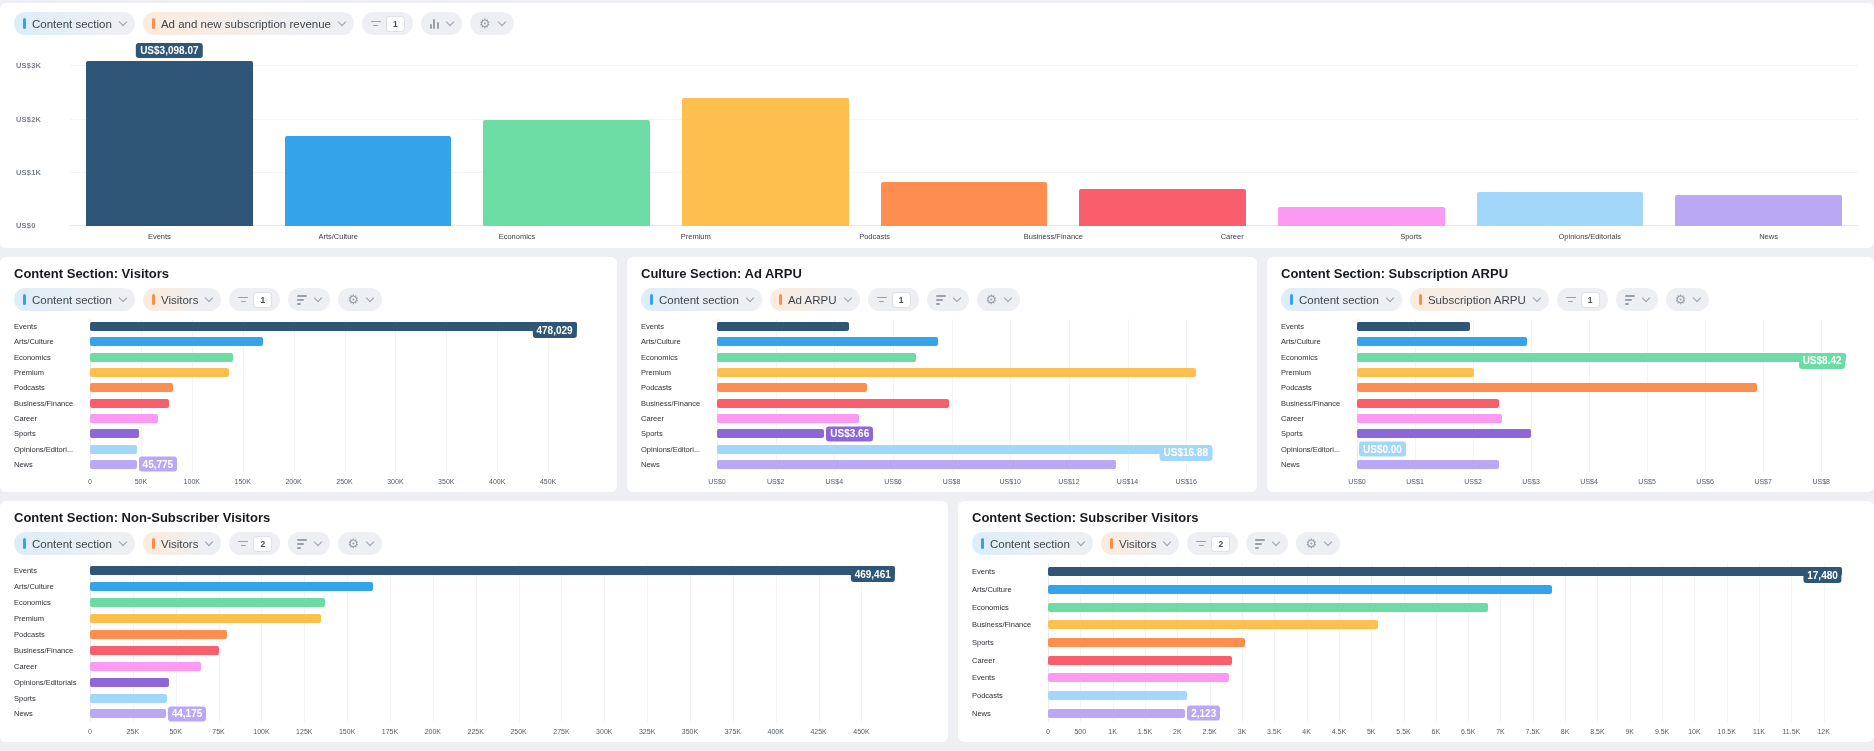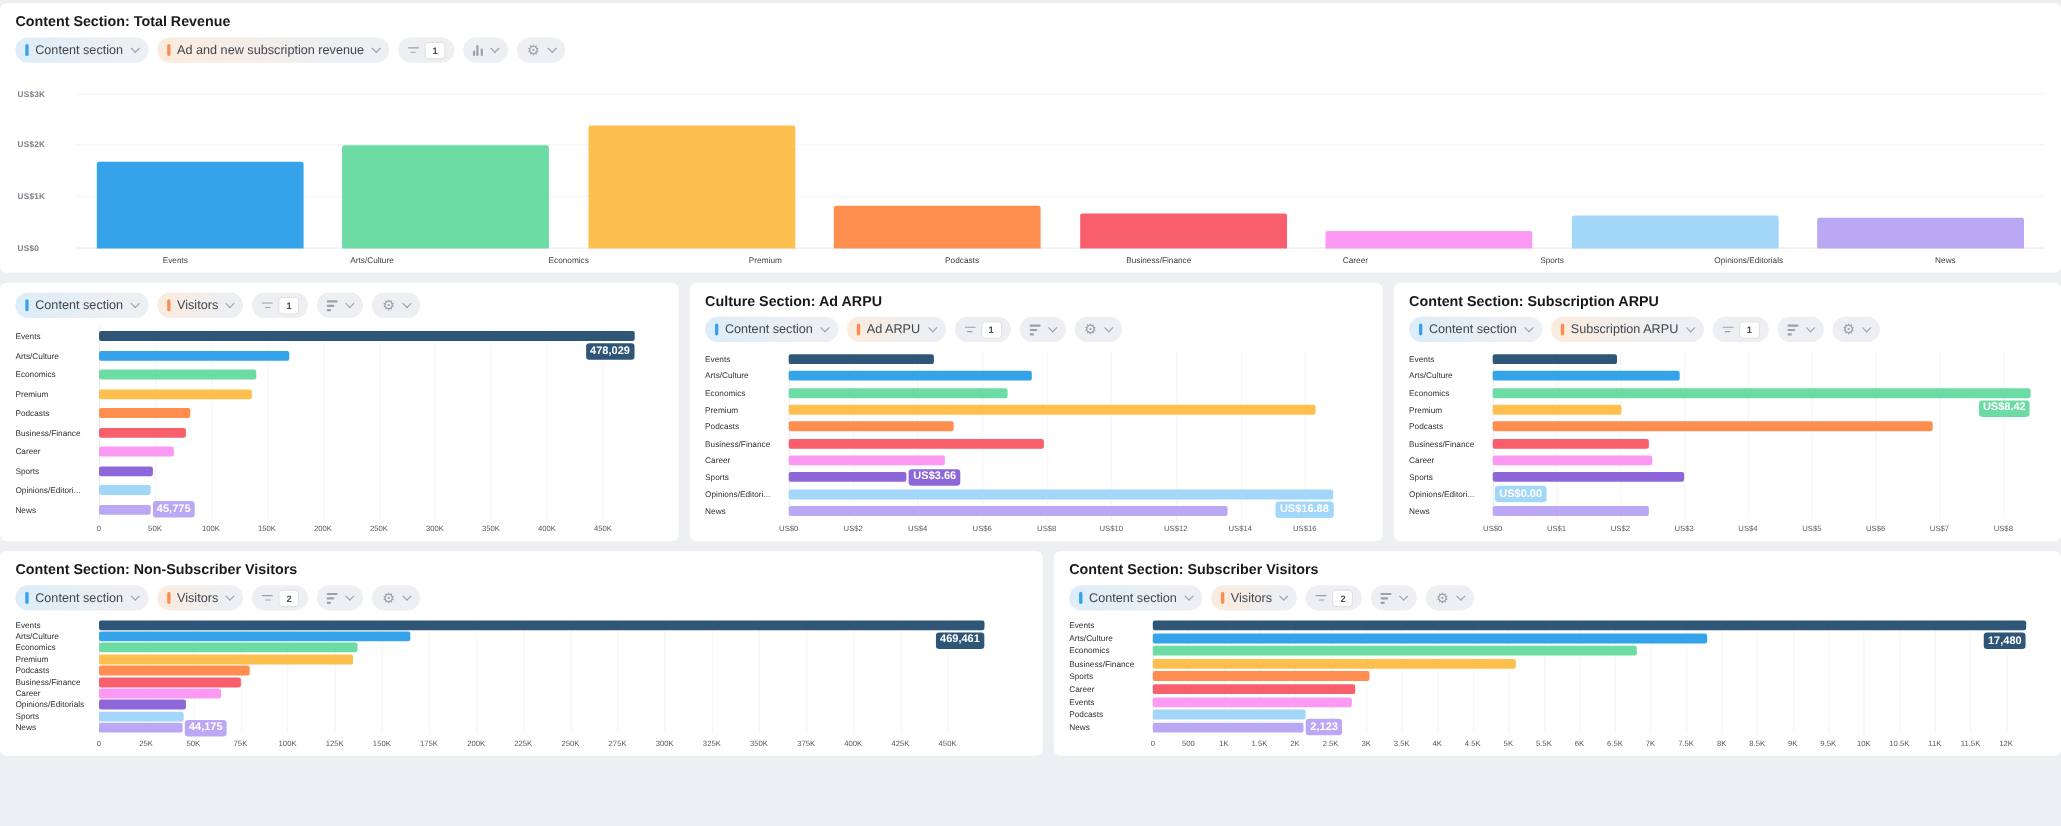--- a/index.html
+++ b/index.html
@@ -4,21 +4,21 @@
 <style>
   html,body{margin:0;padding:0;background:#edeff2;font-family:"Liberation Sans",sans-serif;}
   .page{width:1874px;height:751px;overflow:hidden;box-sizing:border-box;padding-top:3px;display:flex;flex-direction:column;gap:9px;}
   .row{display:flex;gap:10px;}
   .card{background:#fff;border-radius:6px;padding:9px 14px 4px 14px;box-sizing:border-box;display:flex;flex-direction:column;height:100%;}
   #row-top{height:245px;}#row-top .card{flex:1;}
   #row-mid{height:235px;}
   #row-mid .card:nth-child(1){width:617px;}
   #row-mid .card:nth-child(2){width:630px;}
   #row-mid .card:nth-child(3){flex:1;}
-  #row-bot{height:186px;}
+  #row-bot{height:241px;}
   #row-bot .card:nth-child(1){width:948px;}
   #row-bot .card:nth-child(2){flex:1;}
   .card-title{font-size:13px;font-weight:700;color:#16191d;margin:0 0 7px 0;}
   .toolbar{display:flex;gap:8px;align-items:center;flex-shrink:0;}
   .pill{height:23px;border-radius:13px;background:#edeff2;padding:0 9px;display:inline-flex;align-items:center;gap:6px;font-size:11.5px;color:#41464d;cursor:pointer;white-space:nowrap;}
   .pill-dim{background:linear-gradient(90deg,#dcedfa 0%,#edeff2 75%);justify-content:center;}
   .pill-measure{background:linear-gradient(90deg,#fcebdd 0%,#edeff2 75%);}
   .accent{width:3px;height:11px;border-radius:2px;flex-shrink:0;}
   .accent-dim{background:#36a2eb;}
   .accent-measure{background:#fd8d4e;}
@@ -55,31 +55,30 @@
   .hplot{flex:1;position:relative;margin-top:8px;}
   .hgrid{position:absolute;left:76px;right:4px;top:0;bottom:16px;}
   .grid-v{position:absolute;top:0;bottom:0;width:1px;background:#f3f4f6;}
   .grid-v0{background:#e9ebee;}
   .hrows{position:absolute;left:0;right:4px;top:0;bottom:16px;display:flex;flex-direction:column;justify-content:space-around;}
   .hrow{display:flex;align-items:center;}
   .hlabel{width:76px;flex-shrink:0;font-size:7.5px;color:#2c3036;box-sizing:border-box;padding-right:4px;overflow:hidden;white-space:nowrap;}
   .htrack{flex:1;position:relative;height:9px;}
   .hbar{position:absolute;left:0;top:0;height:100%;border-radius:2px;}
   .badge-end{top:50%;transform:translateY(-50%);}
-  .badge-below-end{top:11px;transform:translateX(-100%);}
+  .badge-below-end{top:1px;transform:translateX(-100%);}
   .hticks{position:absolute;left:76px;right:4px;bottom:0;height:12px;}
   .htick{position:absolute;top:2px;transform:translateX(-50%);font-size:7px;color:#555b62;white-space:nowrap;}
 </style>
 </head>
 <body>
 
 <div class="page">
   <div class="row" id="row-top">
       <section class="card">
-        <h2 class="card-title">Content Section: Total Revenue</h2>
         <div class="toolbar">
           <div class="pill pill-dim">
             <span class="accent accent-dim"></span>
             <span class="pill-label">Content section</span>
             <span class="chev"></span>
           </div>
           <div class="pill pill-measure">
             <span class="accent accent-measure"></span>
             <span class="pill-label">Ad and new subscription revenue</span>
             <span class="chev"></span>
@@ -108,20 +107,24 @@
           <div class="grid-h grid-zero" style="bottom: 0%;"></div>
           <span class="ytick" style="bottom: calc(0% - 4px);">US$0</span>
           <div class="grid-h" style="bottom: 29.4118%;"></div>
           <span class="ytick" style="bottom: calc(29.4118% - 4px); margin-top: 32px;">US$1K</span>
           <div class="grid-h" style="bottom: 58.8235%;"></div>
           <span class="ytick" style="bottom: calc(58.8235% - 4px);">US$2K</span>
           <div class="grid-h" style="bottom: 88.2353%;"></div>
           <span class="ytick" style="bottom: calc(88.2353% - 4px);">US$3K</span>
           <div class="vbars">
             <div class="vslot">
+              <div class="vbar" style="height: 91.1197%; background: rgb(47, 86, 118);"></div>
+              <span class="badge badge-above" style="background: rgb(47, 86, 118); bottom: calc(91.1197% + 3px);">US$3,098.07</span>
+            </div>
+            <div class="vslot">
               <div class="vbar" style="height: 49.7059%; background: rgb(53, 163, 234);"></div>
             </div>
             <div class="vslot">
               <div class="vbar" style="height: 58.8235%; background: rgb(108, 220, 164);"></div>
             </div>
             <div class="vslot">
               <div class="vbar" style="height: 70.5882%; background: rgb(253, 192, 79);"></div>
             </div>
             <div class="vslot">
               <div class="vbar" style="height: 24.4118%; background: rgb(253, 142, 79);"></div>
@@ -149,20 +152,21 @@
           <span class="vxlabel">Business/Finance</span>
           <span class="vxlabel">Career</span>
           <span class="vxlabel">Sports</span>
           <span class="vxlabel">Opinions/Editorials</span>
           <span class="vxlabel">News</span>
         </div>
       </section>
     </div>
   <div class="row" id="row-mid">
       <section class="card">
+        <h2 class="card-title">Content Section: Visitors</h2>
         <div class="toolbar">
           <div class="pill pill-dim">
             <span class="accent accent-dim"></span>
             <span class="pill-label">Content section</span>
             <span class="chev"></span>
           </div>
           <div class="pill pill-measure">
             <span class="accent accent-measure"></span>
             <span class="pill-label">Visitors</span>
             <span class="chev"></span>

